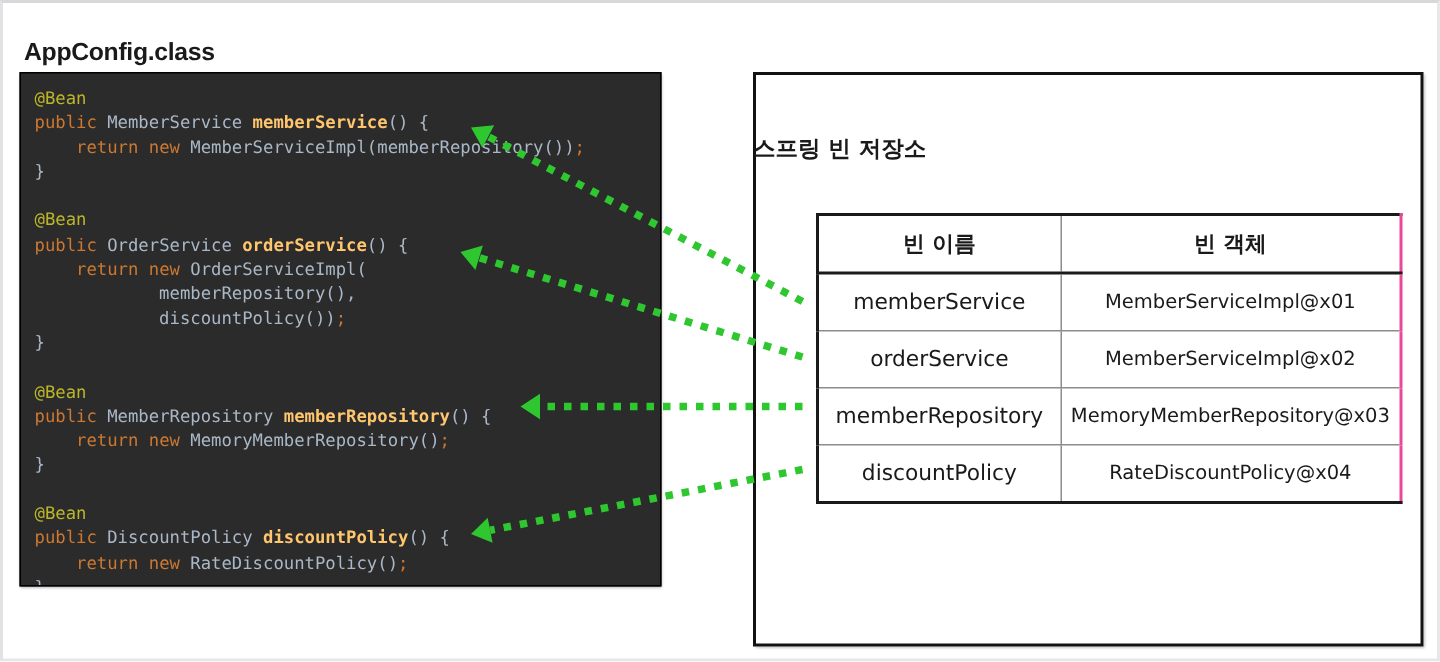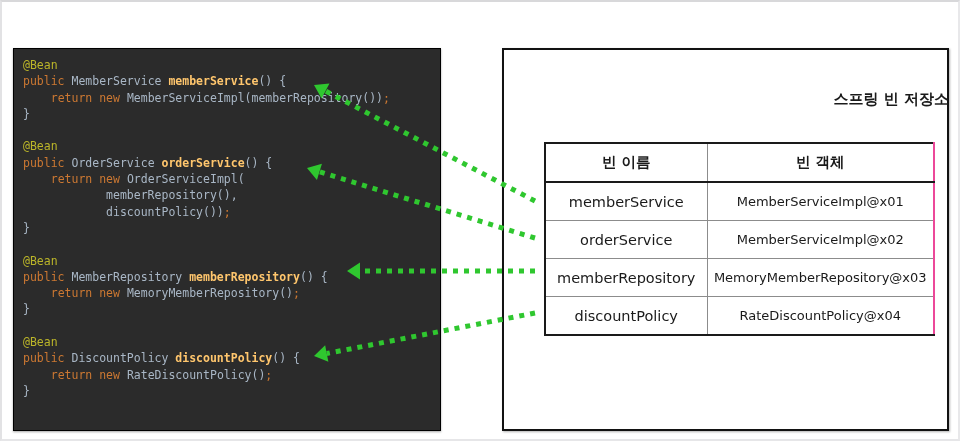--- a/index.html
+++ b/index.html
@@ -38,21 +38,21 @@
     left: 6px; top: 22px;
     font-size: 16.5px;
     font-weight: bold;
     color: #1a1a1a;
     letter-spacing: -0.2px;
     white-space: nowrap;
   }
   #code-block {
     position: absolute;
     left: 3px; top: 44px;
-    width: 428px; height: 383px;
+    width: 428px; height: 343px;
     background: #2b2b2b;
     border: 1px solid #000000;
     box-shadow: 0 1px 2px rgba(0,0,0,0.35);
     box-sizing: border-box;
     overflow: hidden;
   }
   #code-text {
     position: absolute;
     left: 9px; top: 8px;
     font-family: "DejaVu Sans Mono", "Liberation Mono", monospace;
@@ -86,21 +86,21 @@
     width: 447px; height: 383px;
     background: #ffffff;
     border: 2px solid #121212;
     box-sizing: border-box;
     box-shadow: 1px 1px 2px rgba(0,0,0,0.30);
   }
   #store-title {
     position: absolute;
     left: 500px; top: 88px;
     width: 447px;
-    text-align: right;
+    text-align: left;
     font-size: 15px;
     font-weight: bold;
     color: #1a1a1a;
     font-family: "DejaVu Sans", sans-serif;
     white-space: nowrap;
   }
   #bean-table {
     position: absolute;
     left: 530px; top: 140px;
     width: 389px;
@@ -144,20 +144,21 @@
     width: 960px; height: 441px;
     pointer-events: none;
   }
 </style>
 </head>
 <body>
 
 <div id="root">
 
   <div id="left-panel">
+    <div id="code-title">AppConfig.class</div>
     <div id="code-block">
       <div id="code-text"><div><span class="tok-ann">@Bean</span></div><div><span class="tok-kw">public </span><span class="tok-type">MemberService </span><span class="tok-m">memberService</span><span class="tok-punc">() {</span></div><div><span class="tok-plain">    </span><span class="tok-kw">return new </span><span class="tok-plain">MemberServiceImpl(memberRepository())</span><span class="tok-semi">;</span></div><div><span class="tok-plain">}</span></div><div>&nbsp;</div><div><span class="tok-ann">@Bean</span></div><div><span class="tok-kw">public </span><span class="tok-type">OrderService </span><span class="tok-m">orderService</span><span class="tok-punc">() {</span></div><div><span class="tok-plain">    </span><span class="tok-kw">return new </span><span class="tok-plain">OrderServiceImpl(</span></div><div><span class="tok-plain">            memberRepository(),</span></div><div><span class="tok-plain">            discountPolicy())</span><span class="tok-semi">;</span></div><div><span class="tok-plain">}</span></div><div>&nbsp;</div><div><span class="tok-ann">@Bean</span></div><div><span class="tok-kw">public </span><span class="tok-type">MemberRepository </span><span class="tok-m">memberRepository</span><span class="tok-punc">() {</span></div><div><span class="tok-plain">    </span><span class="tok-kw">return new </span><span class="tok-plain">MemoryMemberRepository()</span><span class="tok-semi">;</span></div><div><span class="tok-plain">}</span></div><div>&nbsp;</div><div><span class="tok-ann">@Bean</span></div><div><span class="tok-kw">public </span><span class="tok-type">DiscountPolicy </span><span class="tok-m">discountPolicy</span><span class="tok-punc">() {</span></div><div><span class="tok-plain">    </span><span class="tok-kw">return new </span><span class="tok-plain">RateDiscountPolicy()</span><span class="tok-semi">;</span></div><div><span class="tok-plain">}</span></div></div>
     </div>
   </div>
 
   <div id="container-box"></div>
   <div id="store-title">스프링 빈 저장소</div>
 
   <table id="bean-table">
     <colgroup>

